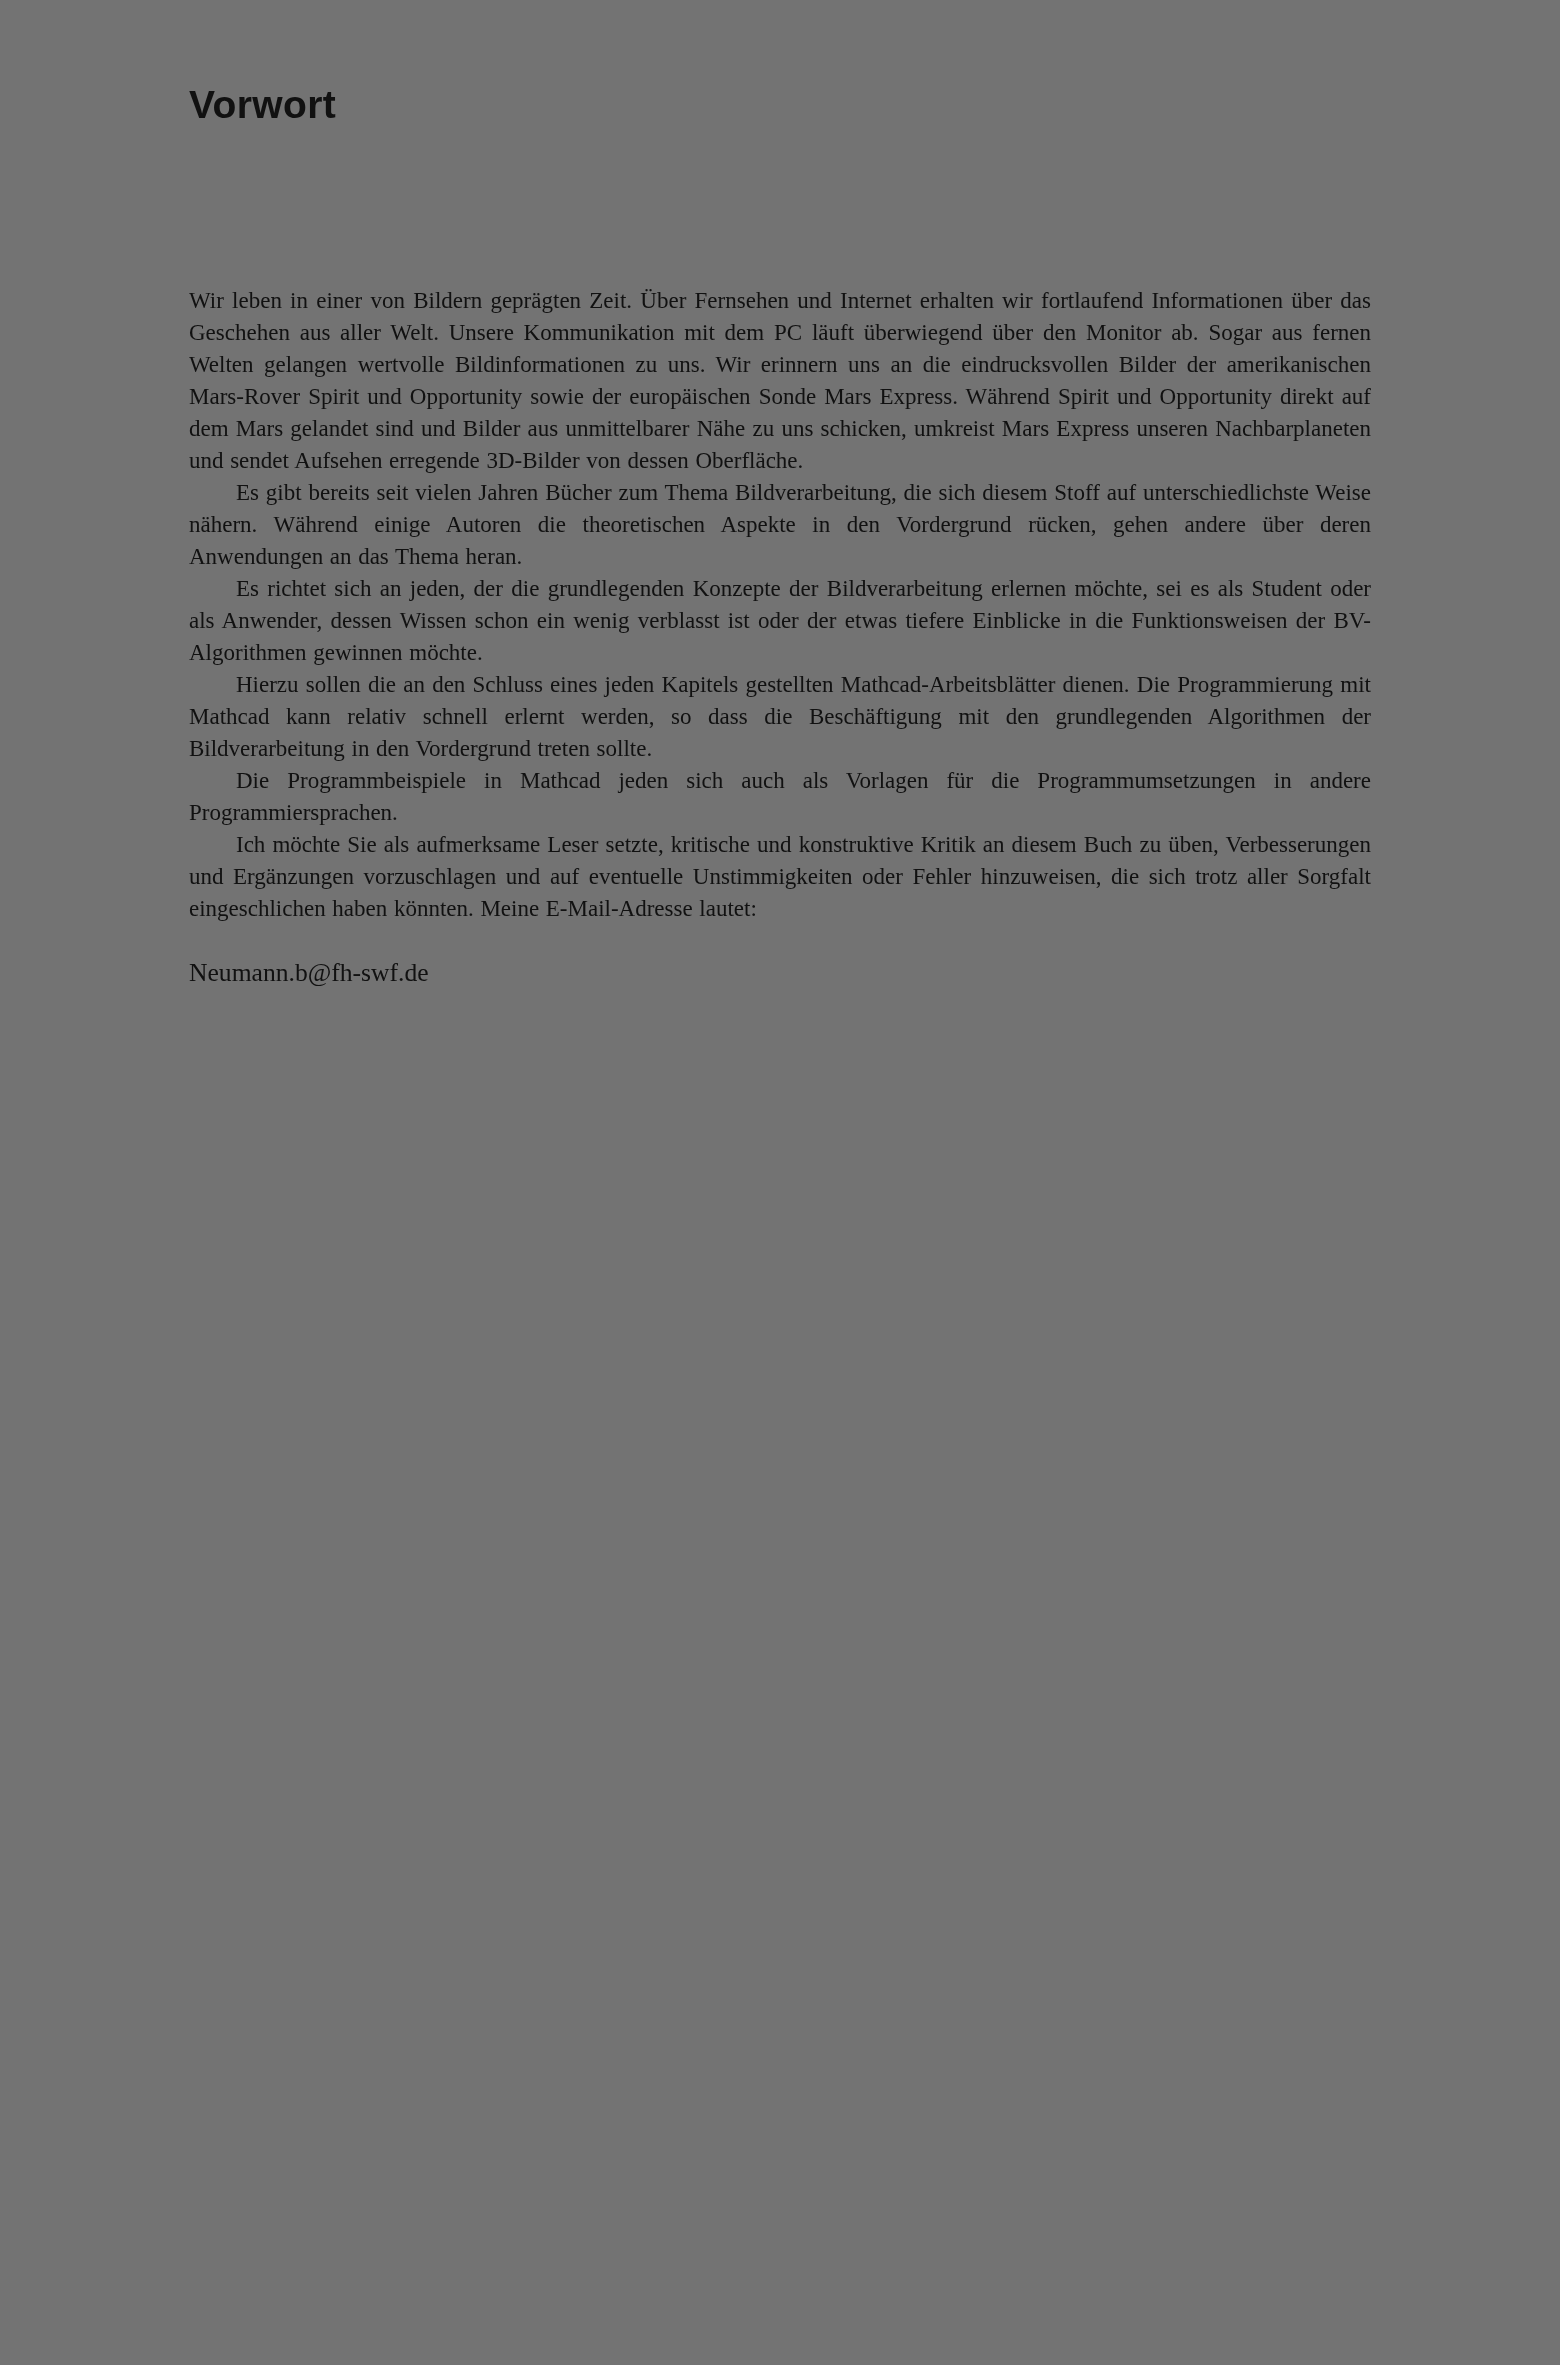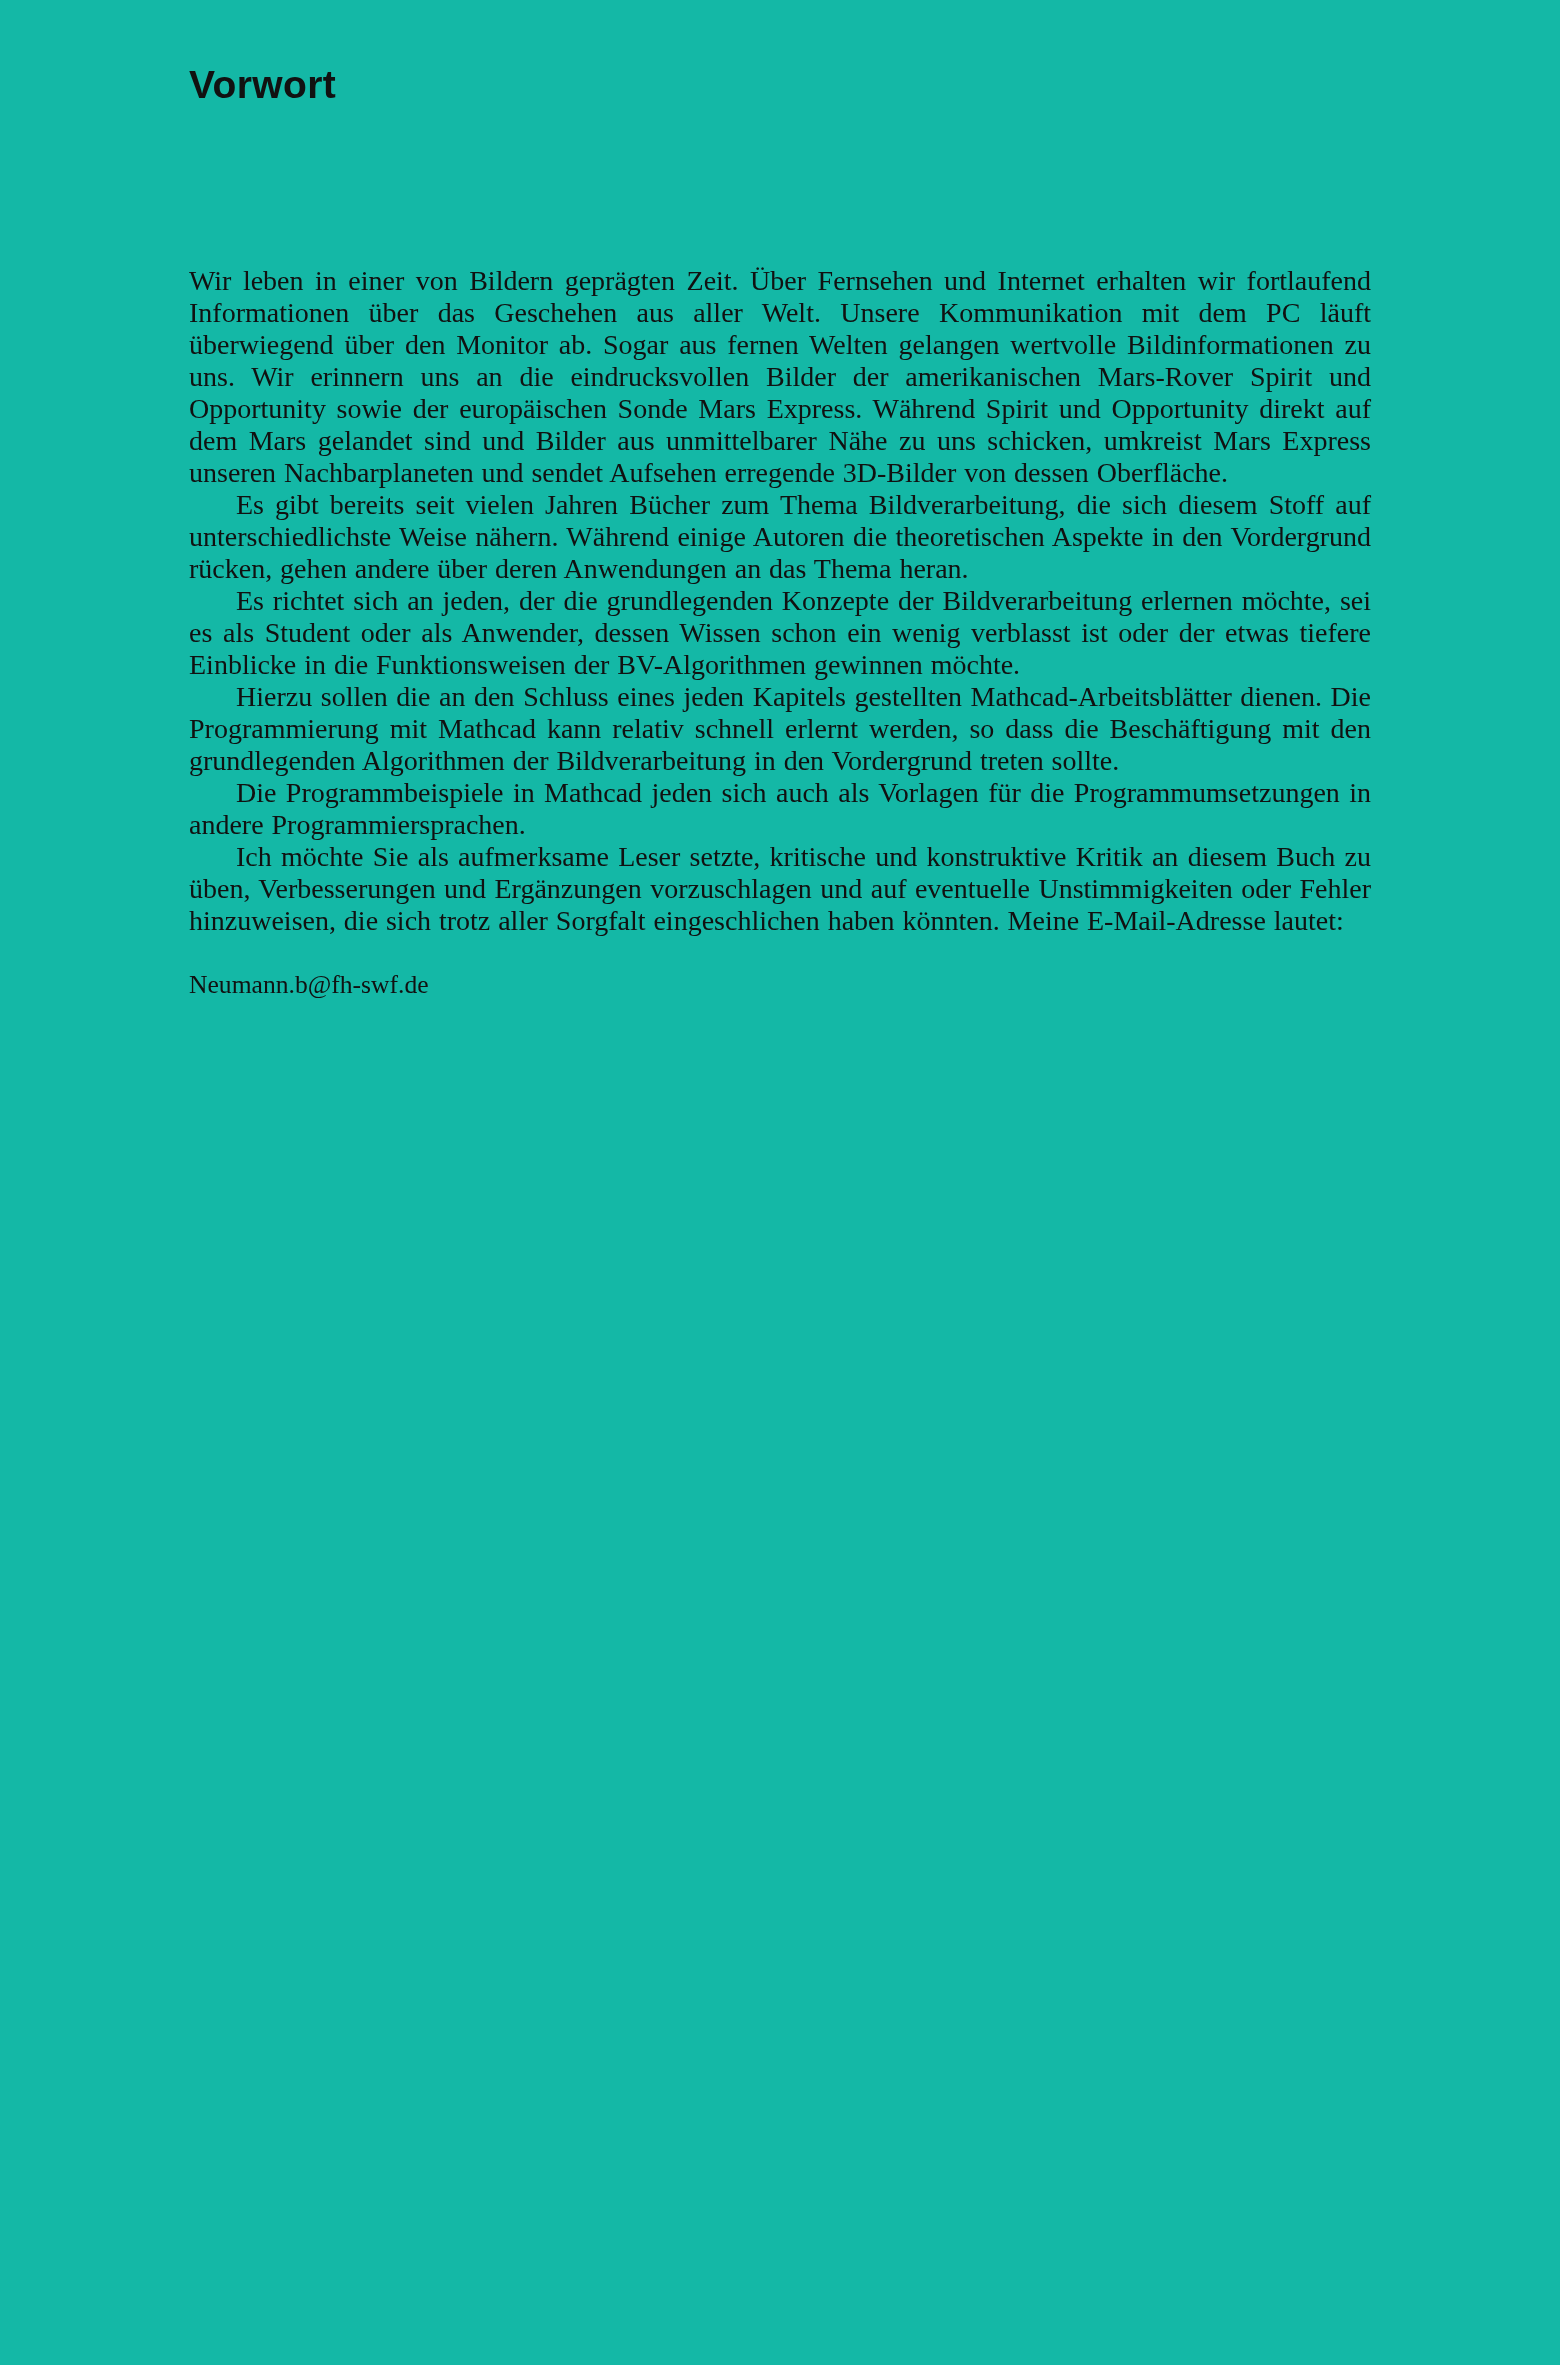--- a/index.html
+++ b/index.html
@@ -4,40 +4,40 @@
   <style>
     html, body {
       margin: 0;
       padding: 0;
       background: #ffffff;
     }
     .page {
       position: relative;
       width: 1560px;
       height: 2366px;
-      background: #14b8a6;
+      background: #737373;
       box-sizing: border-box;
-      padding: 64px 189px 0 189px;
+      padding: 84px 189px 0 189px;
       overflow: hidden;
     }
     .page-title {
       font-family: "Liberation Sans", sans-serif;
       font-weight: bold;
       font-size: 39px;
       line-height: 1.1;
       color: #111111;
       margin: 0 0 158px 0;
       letter-spacing: 0.4px;
     }
     .body-text {
       width: 1182px;
     }
     .body-text p.para {
       font-family: "Liberation Serif", serif;
-      font-size: 28px;
+      font-size: 23px;
       line-height: 32px;
       color: #111111;
       text-align: justify;
       margin: 0;
       word-spacing: 0.9px;
     }
     .body-text p.para + p.para {
       text-indent: 47px;
     }
     .email-line {

